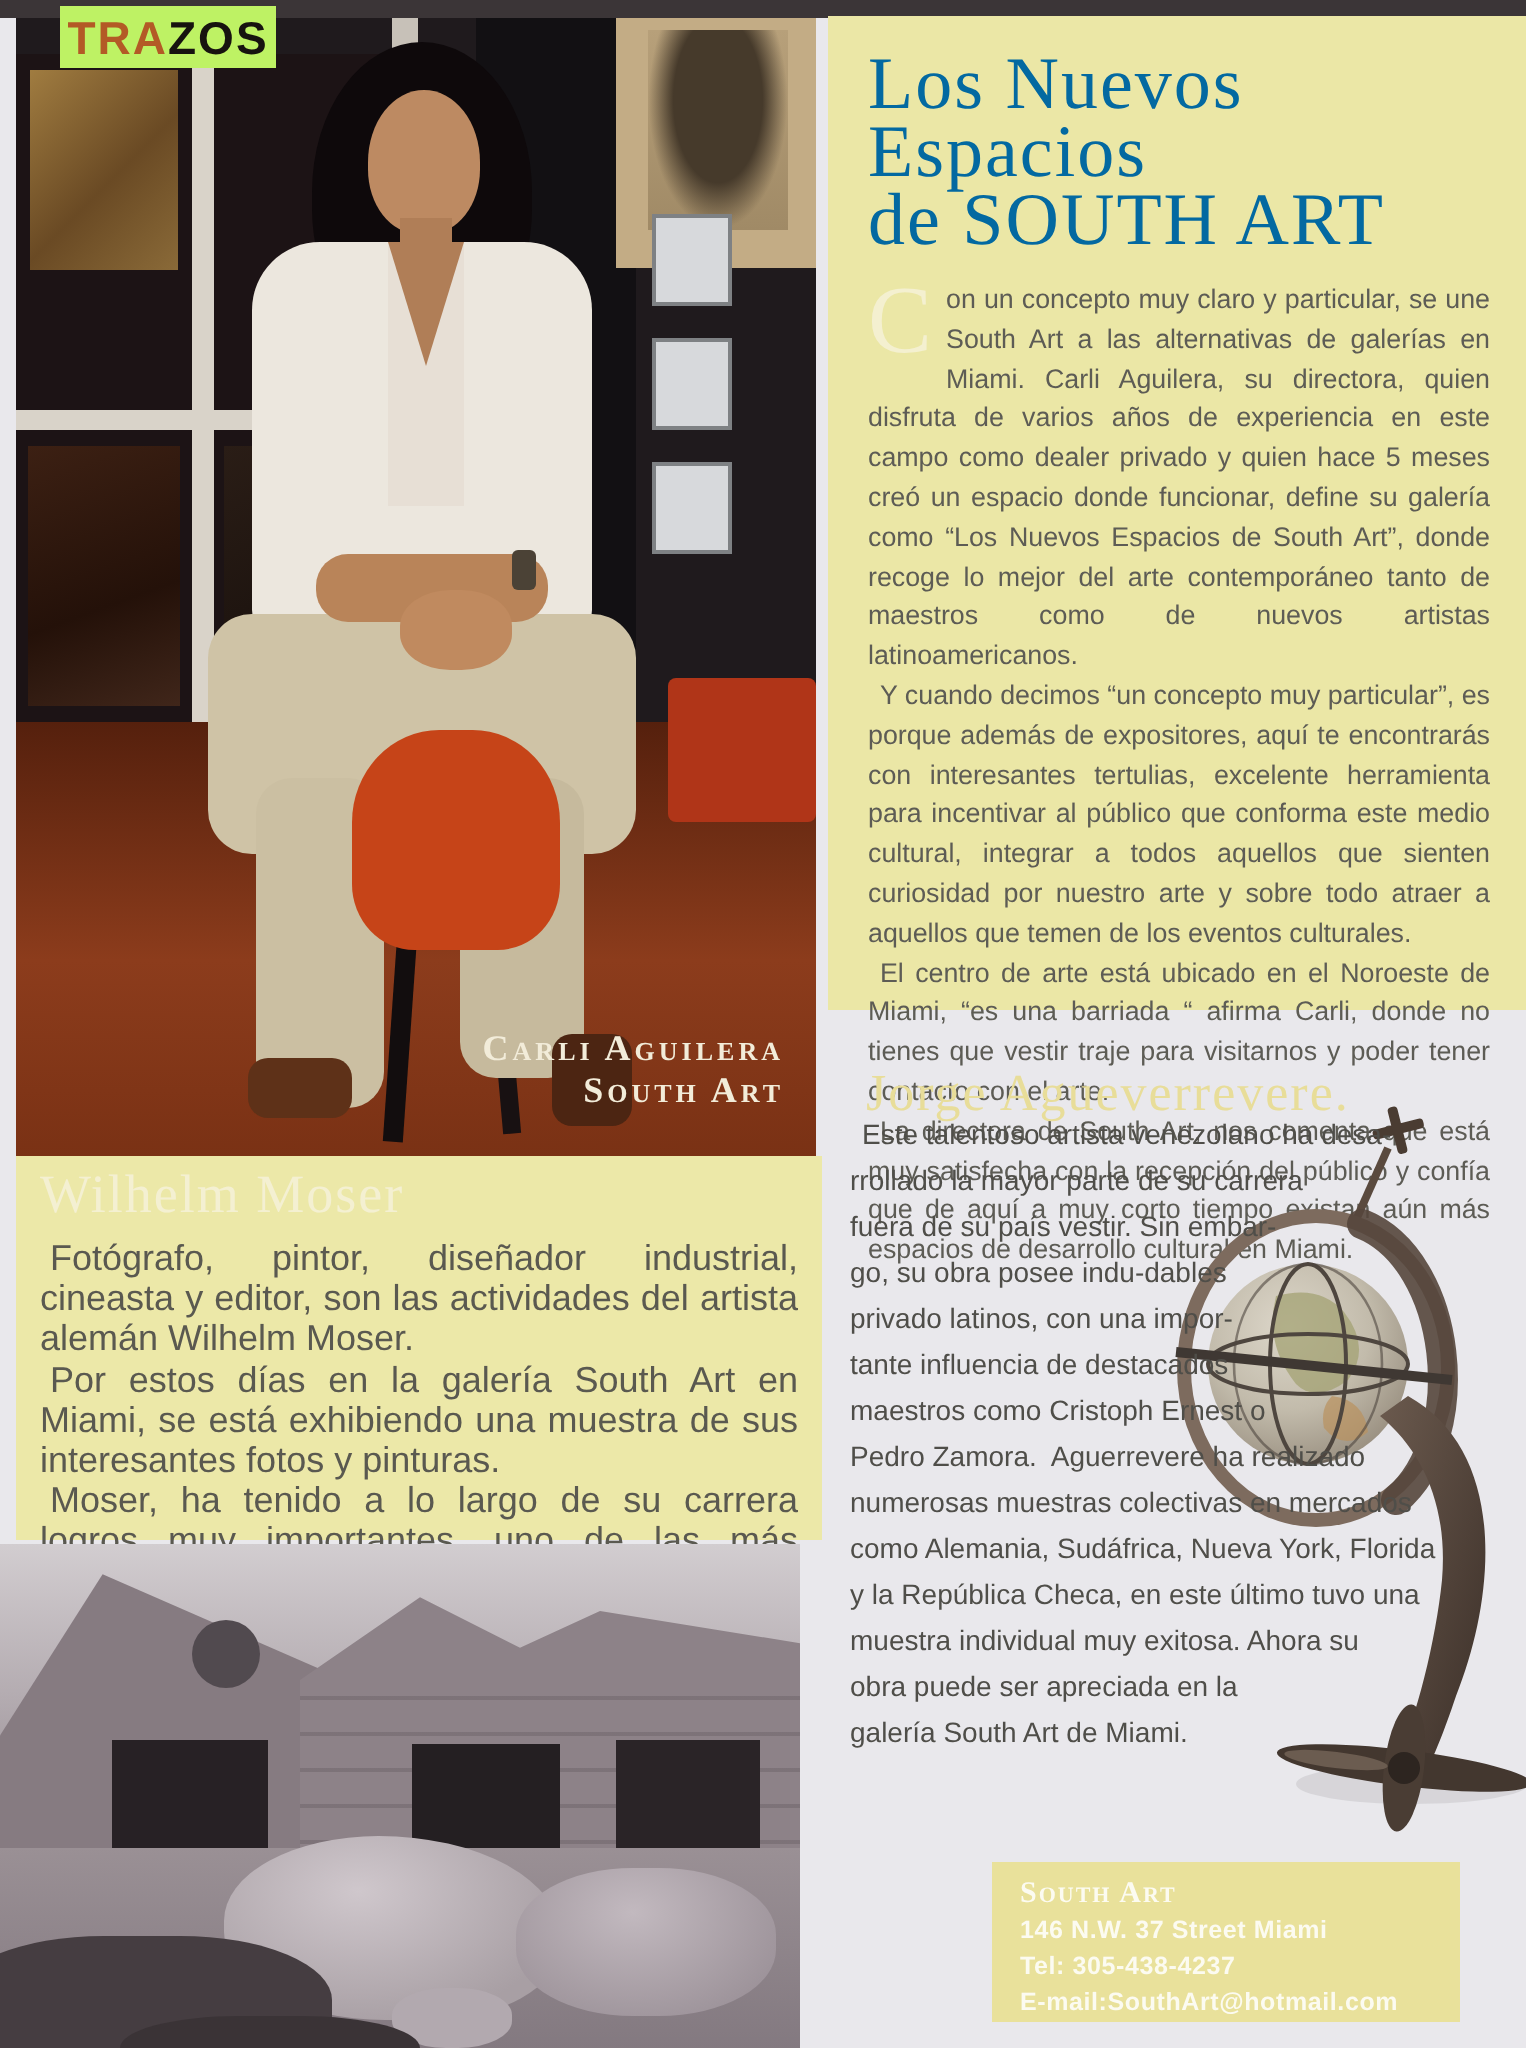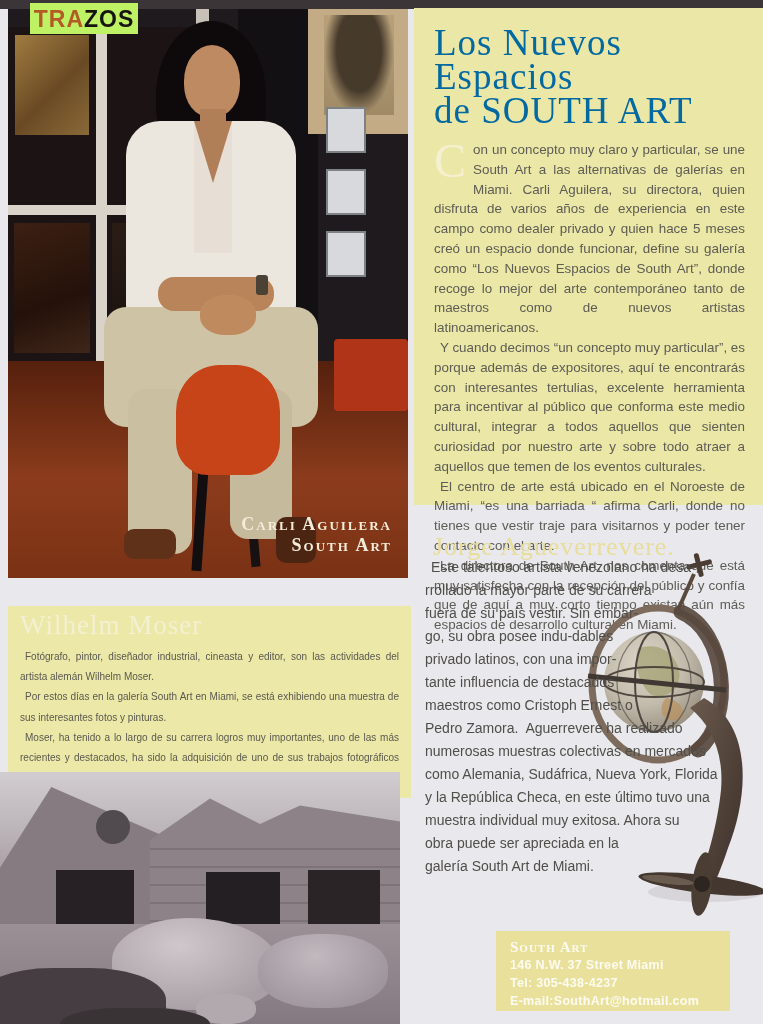--- a/index.html
+++ b/index.html
@@ -70,24 +70,24 @@
     font-weight:normal;color:#e8dd99;font-size:26px;letter-spacing:1px;margin:12px;z-index:3;}
   #jorge-text{position:absolute;left:425px;top:556px;width:335px;z-index:3;}
   .jorge-line{font-size:14px;line-height:23px;color:#4f4e49;white-space:pre;}
   .jorge-line:first-child{text-indent:6px;}
 
   
   #sculpture{position:absolute;left:586px;top:548px;width:177px;height:376px;z-index:2;}
 
   
   #wilhelm-article{position:absolute;left:8px;top:578px;width:403px;height:192px;background:#ece8a8;
-    box-sizing:border-box;padding:4px 12px 0 12px;z-index:2;margin-top:28px;}
+    box-sizing:border-box;padding:4px 12px 0 12px;z-index:2;}
   #wilhelm-title{font-family:"Liberation Serif",serif;font-weight:normal;color:#f4f0d2;
     font-size:27px;letter-spacing:1px;margin:0 0 6px 0;}
-  .wil-p{font-size:10px;line-height:20.2px;color:#5a5950;text-align:justify;margin:0;text-indent:5px;}
+  .wil-p{font-size:18px;line-height:20.2px;color:#5a5950;text-align:justify;margin:0;text-indent:5px;}
 
   
   #ruins-photo{position:absolute;left:0;top:772px;width:400px;height:252px;overflow:hidden;
     background:linear-gradient(#d2cdd0,#b4acb1 30%,#978d93 55%,#7d7379);z-index:2;}
   .bldg-left{position:absolute;left:0;top:0;width:190px;height:252px;background:#867b81;
     clip-path:polygon(0 38%,27% 6%,100% 30%,100% 100%,0 100%);}
   .hole{position:absolute;left:96px;top:38px;width:34px;height:34px;border-radius:50%;background:#514a4f;}
   .open-l{position:absolute;left:56px;top:98px;width:78px;height:58px;background:#272125;}
   .bldg-right{position:absolute;left:150px;top:22px;width:250px;height:230px;background:#8d8288;
     clip-path:polygon(0 20%,24% 2%,44% 13%,60% 5%,100% 12%,100% 100%,0 100%);}

